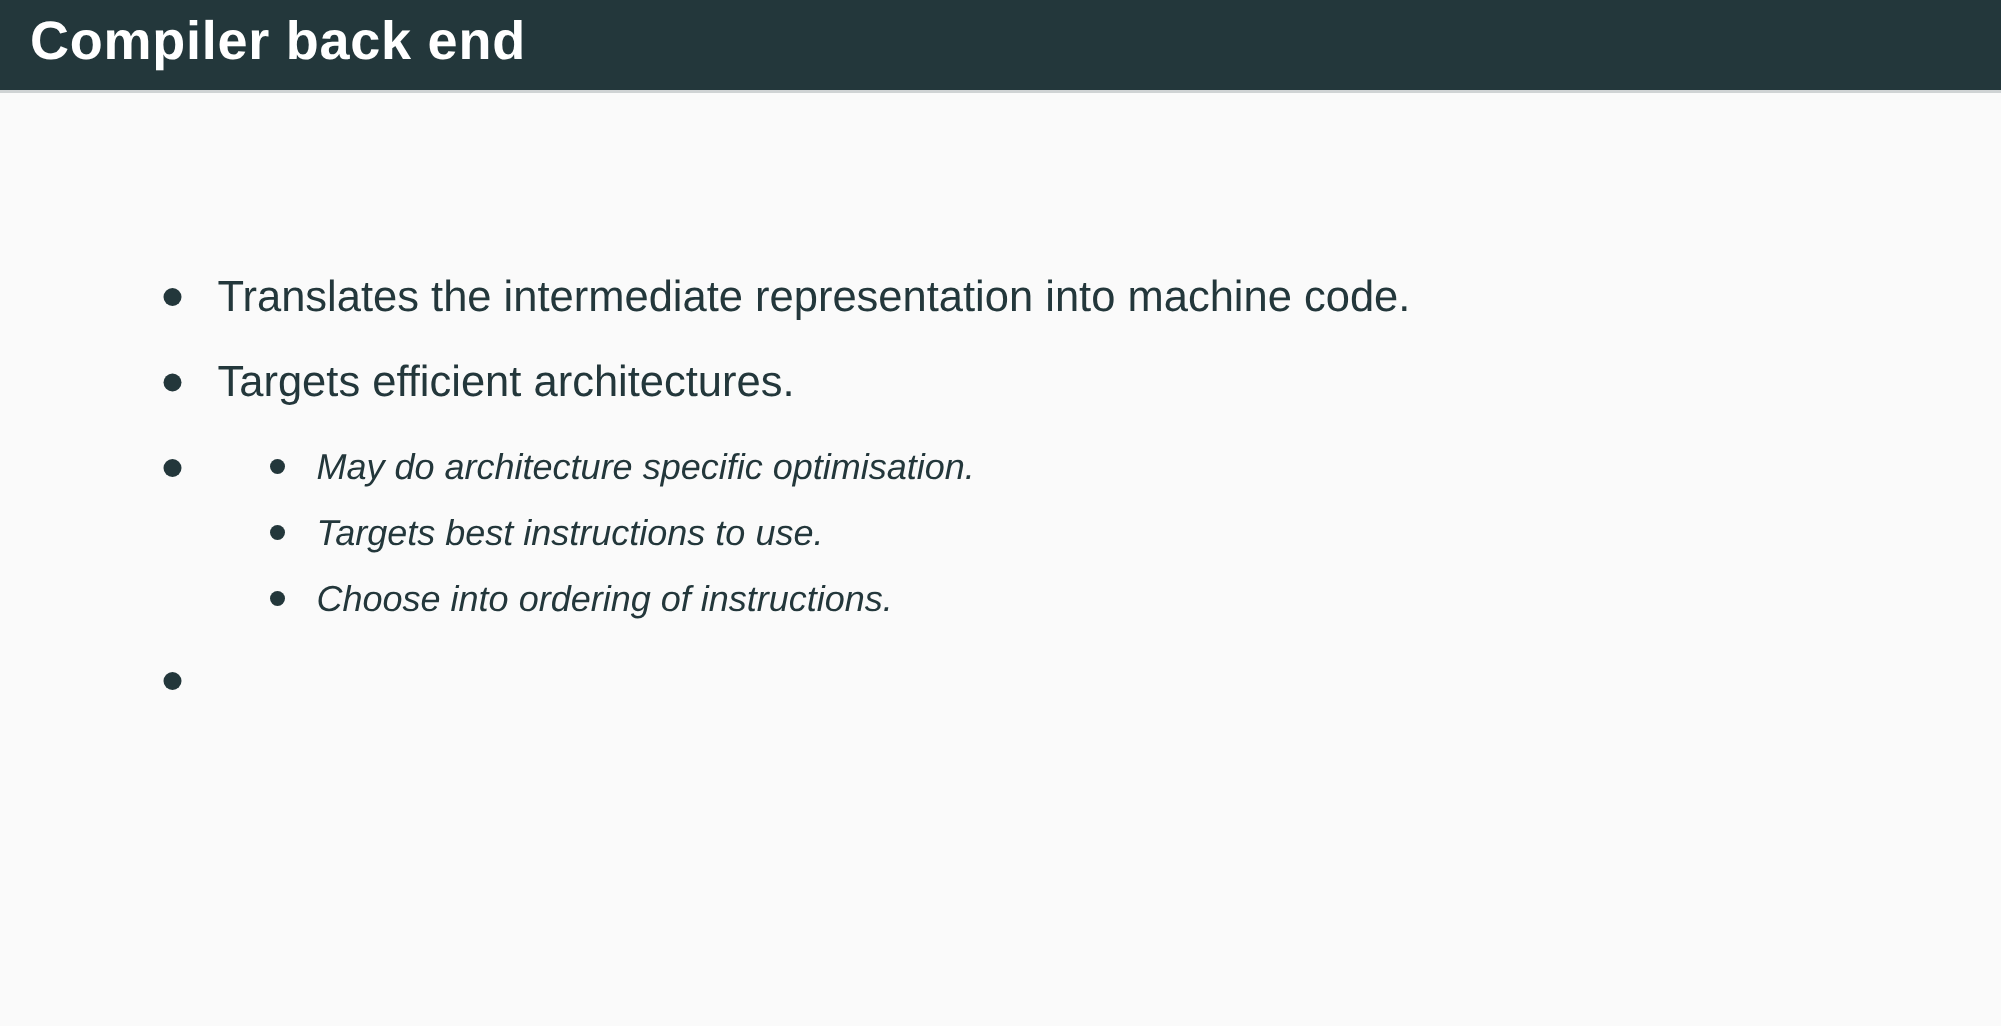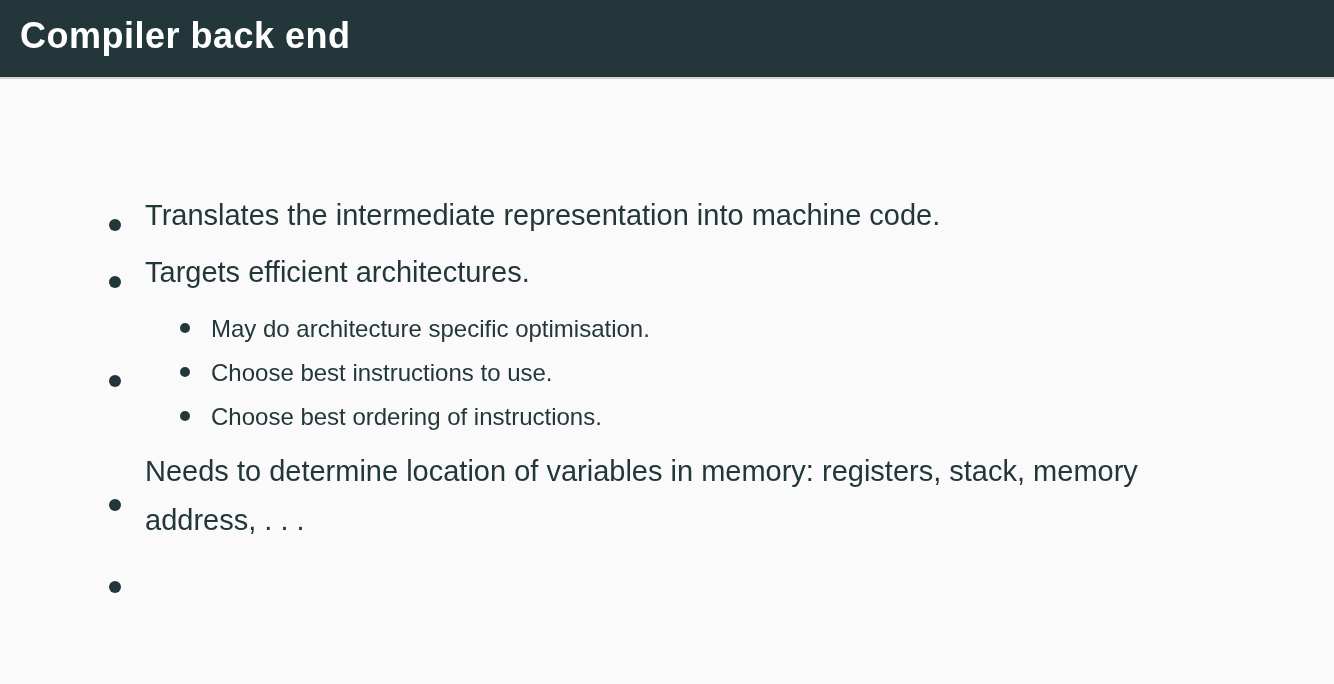--- a/index.html
+++ b/index.html
@@ -17,63 +17,63 @@
   .slide {
     position: relative;
     width: 1334px;
     height: 684px;
     background: var(--body-bg);
     color: var(--text);
     overflow: hidden;
     margin: 0 auto;
   }
   .titlebar {
-    height: 79px;
+    height: 62px;
     background: var(--header-bg);
     border-bottom: 2px solid #cfd3d4;
     display: flex;
     align-items: center;
     padding: 0 20px 6px 20px;
   }
   .titlebar h1 {
     margin: 0;
     font-size: 36px;
     font-weight: 700;
     letter-spacing: 0.5px;
     color: var(--title-text);
     line-height: 1;
   }
   .slide-body {
     padding: 112px 70px 0 109px;
   }
   ul { list-style: none; margin: 0; padding: 0; }
   .l1-item {
     display: flex;
-    align-items: center;
+    align-items: flex-start;
     margin-bottom: 8px;
   }
   .dot {
     flex: none;
     border-radius: 50%;
     background: var(--text);
   }
   .dot-l1 {
     width: 12px; height: 12px;
     margin-top: 18px;
     margin-right: 24px;
   }
   .li-content { flex: 1; min-width: 0; }
   .txt { display: block; }
   .txt-l1 {
     font-size: 29px;
     line-height: 49px;
     white-space: pre-line;
     min-height: 49px;
   }
-  .l2 { margin-top: 2px; }
+  .l2 { margin-top: 2px; font-style: italic; }
   .l2-item { display: flex; align-items: flex-start; }
   .dot-l2 {
     width: 10px; height: 10px;
     margin-top: 16px;
     margin-left: 35px;
     margin-right: 21px;
   }
   .txt-l2 {
     font-size: 24px;
     line-height: 44px;
@@ -104,35 +104,30 @@
       <li class="l1-item">
         <span class="dot dot-l1"></span>
         <div class="li-content">
           <ul class="l2">
             <li class="l2-item">
               <span class="dot dot-l2"></span>
               <span class="txt txt-l2">May do architecture specific optimisation.</span>
             </li>
             <li class="l2-item">
               <span class="dot dot-l2"></span>
-              <span class="txt txt-l2">Choose best instructions to use.</span>
+              <span class="txt txt-l2">Targets best instructions to use.</span>
             </li>
             <li class="l2-item">
               <span class="dot dot-l2"></span>
-              <span class="txt txt-l2">Choose best ordering of instructions.</span>
+              <span class="txt txt-l2">Choose into ordering of instructions.</span>
             </li>
           </ul>
         </div>
       </li>
 
-      <li class="l1-item">
-        <span class="dot dot-l1"></span>
-        <span class="txt txt-l1">Needs to determine location of variables in memory: registers, stack, memory
-address, . . .</span>
-      </li>
 
       <li class="l1-item">
         <span class="dot dot-l1"></span>
         <span class="txt txt-l1"></span>
       </li>
 
     </ul>
   </main>
 </div>
 

